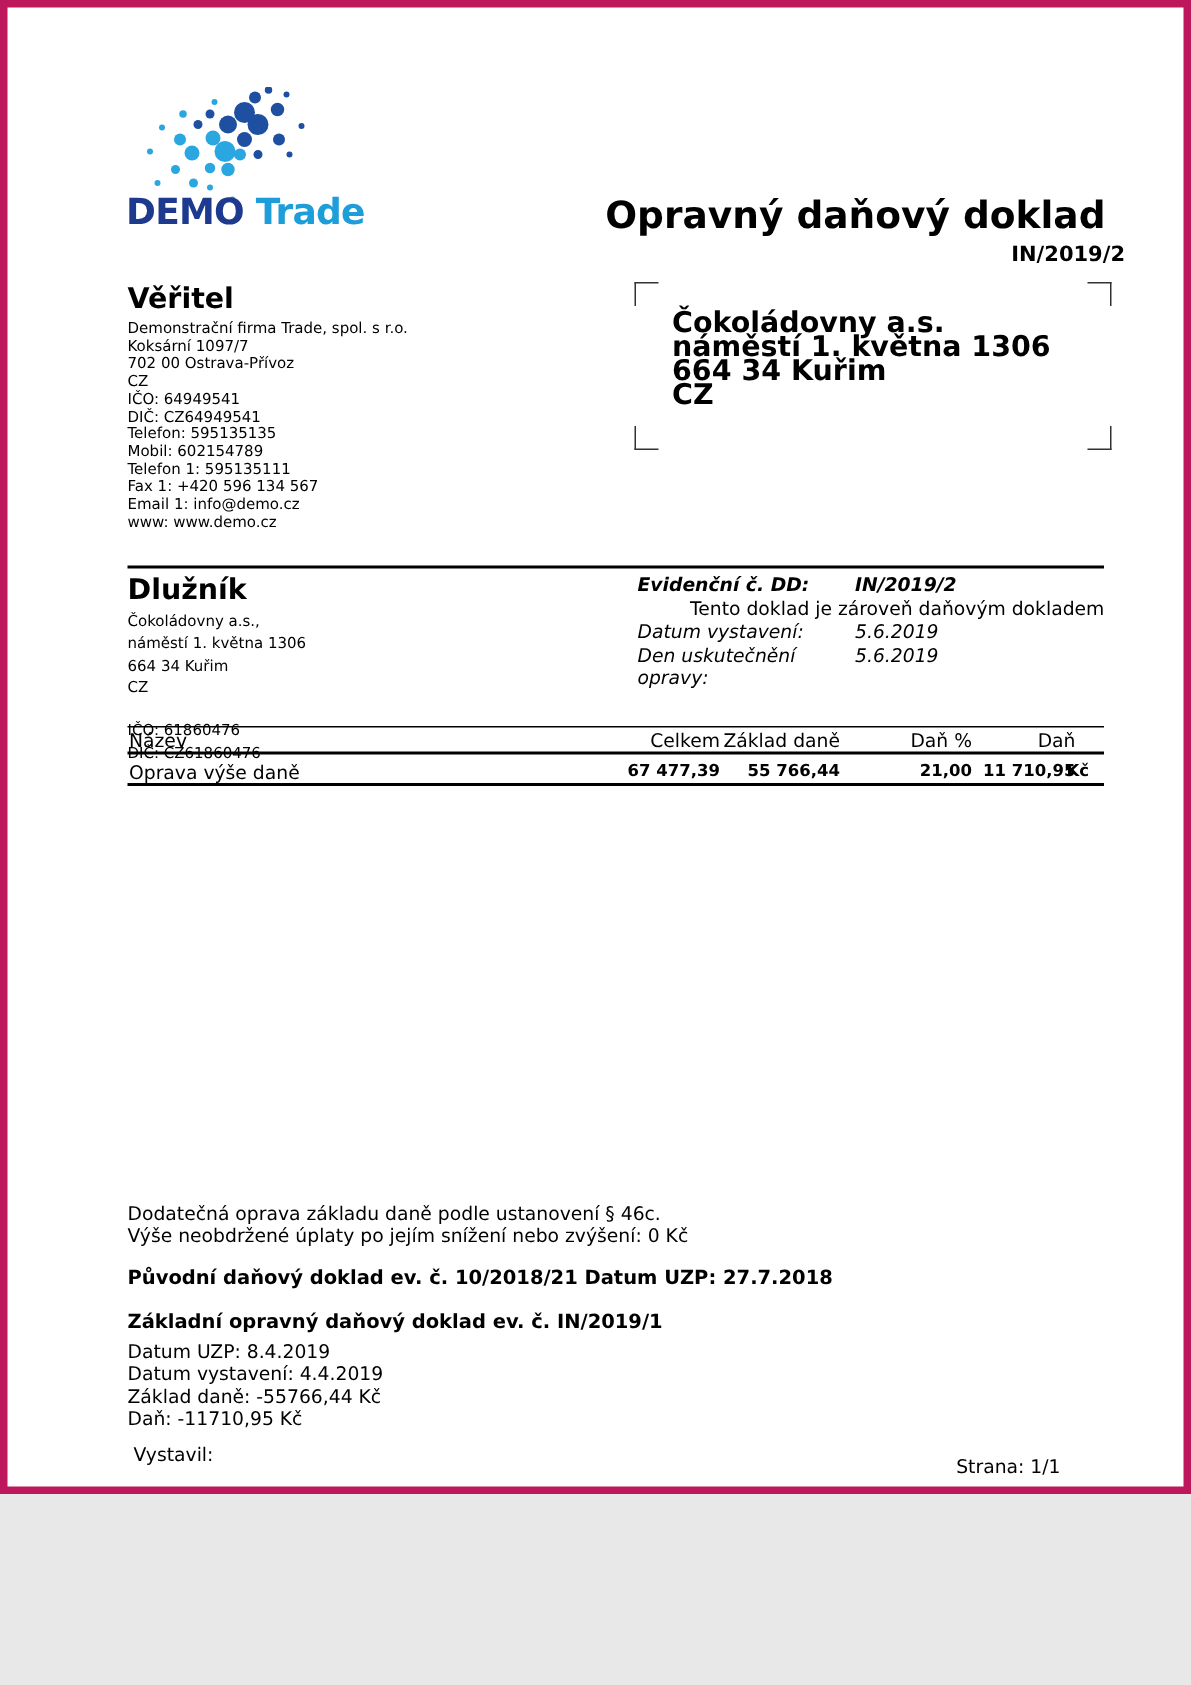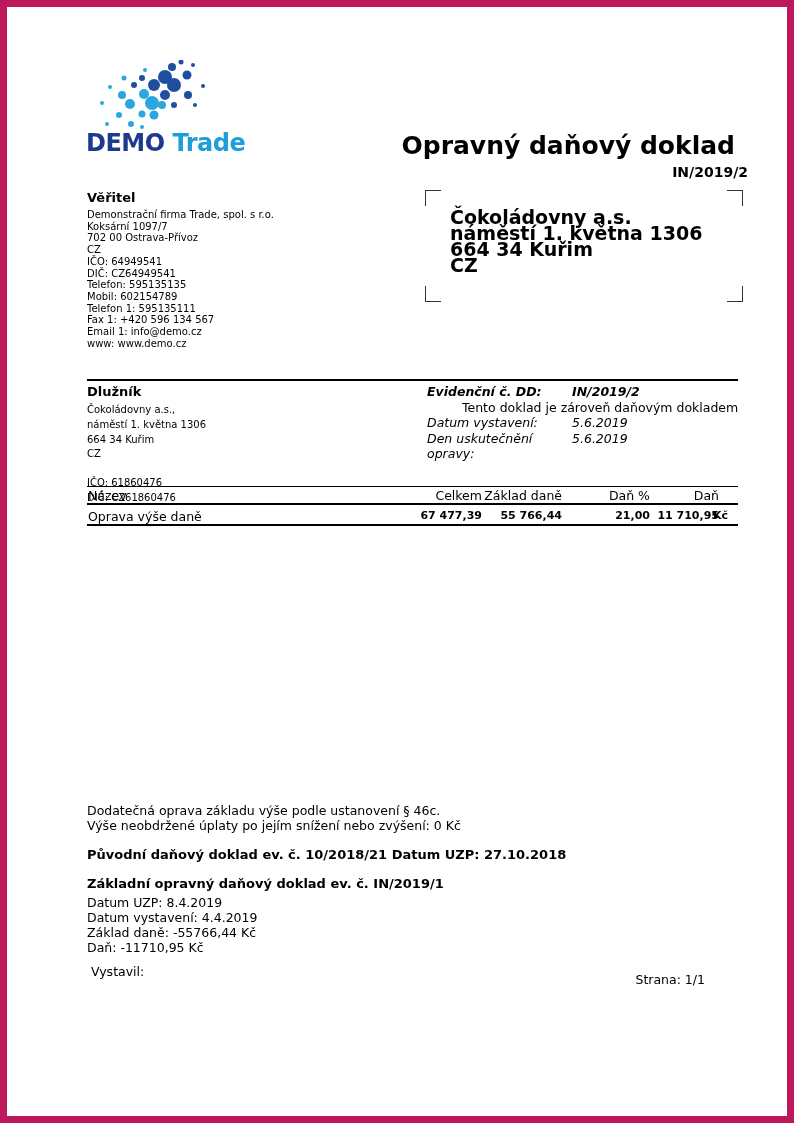--- a/index.html
+++ b/index.html
@@ -1,36 +1,36 @@
 <!DOCTYPE html>
 <html><head>
 <meta charset="utf-8">
 <style>
   * { margin: 0; padding: 0; box-sizing: border-box; }
   html, body { background: #e8e8e8; }
   body { font-family: "DejaVu Sans", sans-serif; }
   .page {
     position: relative;
-    width: 794px; height: 1123px;
+    width: 794px; height: 996px;
     background: #ffffff;
-    border: 7px solid #be185d;
+    border: 5px solid #be185d;
     overflow: hidden;
     color: #000;
   }
   
   .logo-dots { position: absolute; left: 86px; top: 53px; width: 130px; height: 85px; }
   .logo-text { position: absolute; left: 79px; top: 122px; font-size: 24px; font-weight: bold; letter-spacing: -0.5px; }
   .logo-demo  { color: #1d3a8f; }
   .logo-trade { color: #1d9dd9; }
   
   .doc-title  { position: absolute; right: 52px; top: 124px; font-size: 25px; font-weight: bold; }
   .doc-number { position: absolute; right: 39px; top: 157px; font-size: 14px; font-weight: bold; }
   
   .creditor { position: absolute; left: 80px; top: 183px; width: 300px; }
-  .block-label { font-size: 13px; font-weight: bold; margin-bottom: 4px; }
+  .block-label { font-size: 19px; font-weight: bold; margin-bottom: 4px; }
   .creditor .addr-line { font-size: 10px; line-height: 11.7px; }
   
   .recipient-box { position: absolute; left: 418px; top: 183px; width: 318px; height: 112px; }
   .corner { position: absolute; width: 16px; height: 16px; }
   .corner.tl { left: 0; top: 0; border-left: 1px solid #333; border-top: 1px solid #333; }
   .corner.tr { right: 0; top: 0; border-right: 1px solid #333; border-top: 1px solid #333; }
   .corner.bl { left: 0; bottom: 0; border-left: 1px solid #333; border-bottom: 1px solid #333; }
   .corner.br { right: 0; bottom: 0; border-right: 1px solid #333; border-bottom: 1px solid #333; }
   .recipient-text { position: absolute; left: 25px; top: 19px; font-size: 19px; font-weight: bold; line-height: 16px; }
   
@@ -186,24 +186,24 @@
       <span class="t-cell c-total num">67 477,39</span>
       <span class="t-cell c-base num">55 766,44</span>
       <span class="t-cell c-vatpct num">21,00</span>
       <span class="t-cell c-vat num">11 710,95</span>
       <span class="t-cell c-cur num">Kč</span>
     </div>
     <div class="t-rule"></div>
   </div>
 
   <div class="note-lines">
-    <div>Dodatečná oprava základu výše podle ustanovení § 46c.</div>
+    <div>Dodatečná oprava základu daně podle ustanovení § 46c.</div>
     <div>Výše neobdržené úplaty po jejím snížení nebo zvýšení: 0 Kč</div>
   </div>
-  <div class="original-doc">Původní daňový doklad ev. č. 10/2018/21 Datum UZP: 27.10.2018</div>
+  <div class="original-doc">Původní daňový doklad ev. č. 10/2018/21 Datum UZP: 27.7.2018</div>
   <div class="base-doc-title">Základní opravný daňový doklad ev. č. IN/2019/1</div>
   <div class="base-doc-lines">
     <div>Datum UZP: 8.4.2019</div>
     <div>Datum vystavení: 4.4.2019</div>
     <div>Základ daně: -55766,44 Kč</div>
     <div>Daň: -11710,95 Kč</div>
   </div>
 
   <div class="issued-by">Vystavil:</div>
   <div class="page-footer">Strana: 1/1</div>

